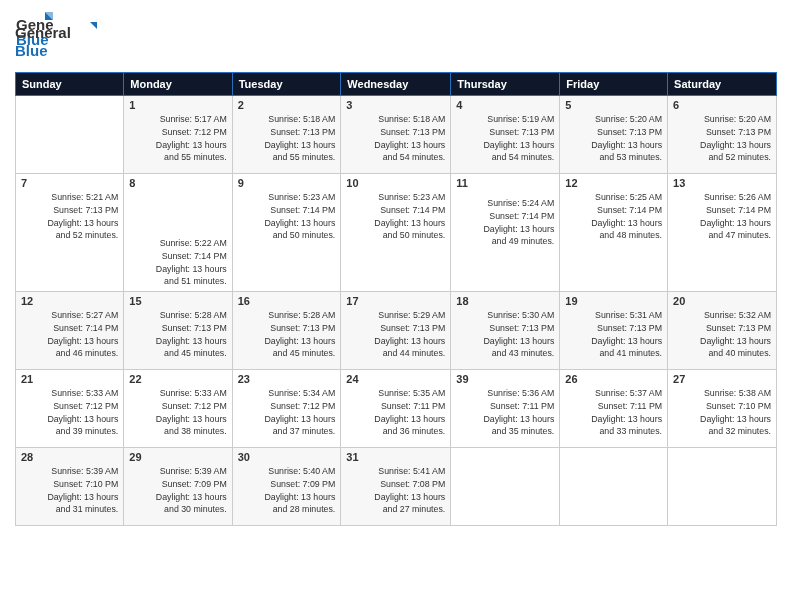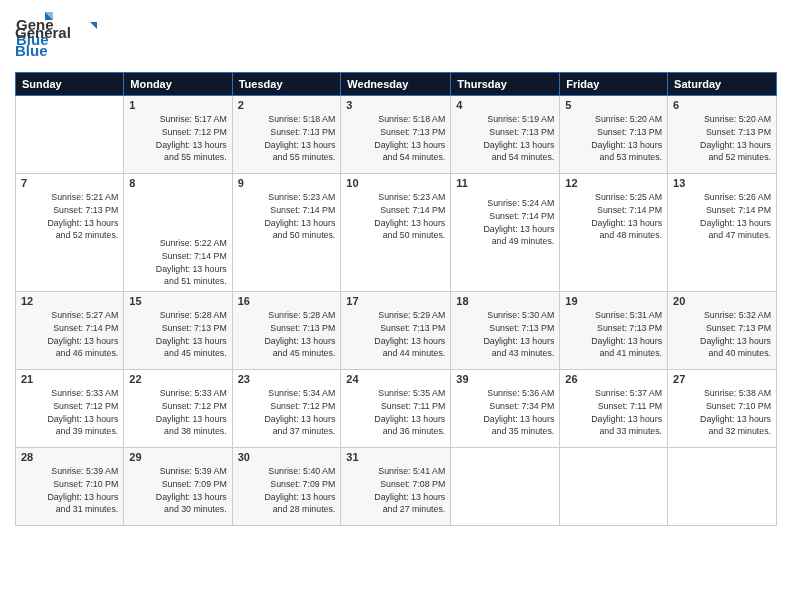--- a/index.html
+++ b/index.html
@@ -299,21 +299,21 @@
           <td>
             <span class="day-num">24</span>
             <div class="day-info" style="white-space: pre-line;">Sunrise: 5:35 AM
 Sunset: 7:11 PM
 Daylight: 13 hours
 and 36 minutes.</div>
           </td>
           <td>
             <span class="day-num">39</span>
             <div class="day-info" style="white-space: pre-line;">Sunrise: 5:36 AM
-Sunset: 7:34 PM
+Sunset: 7:11 PM
 Daylight: 13 hours
 and 35 minutes.</div>
           </td>
           <td>
             <span class="day-num">26</span>
             <div class="day-info" style="white-space: pre-line;">Sunrise: 5:37 AM
 Sunset: 7:11 PM
 Daylight: 13 hours
 and 33 minutes.</div>
           </td>

